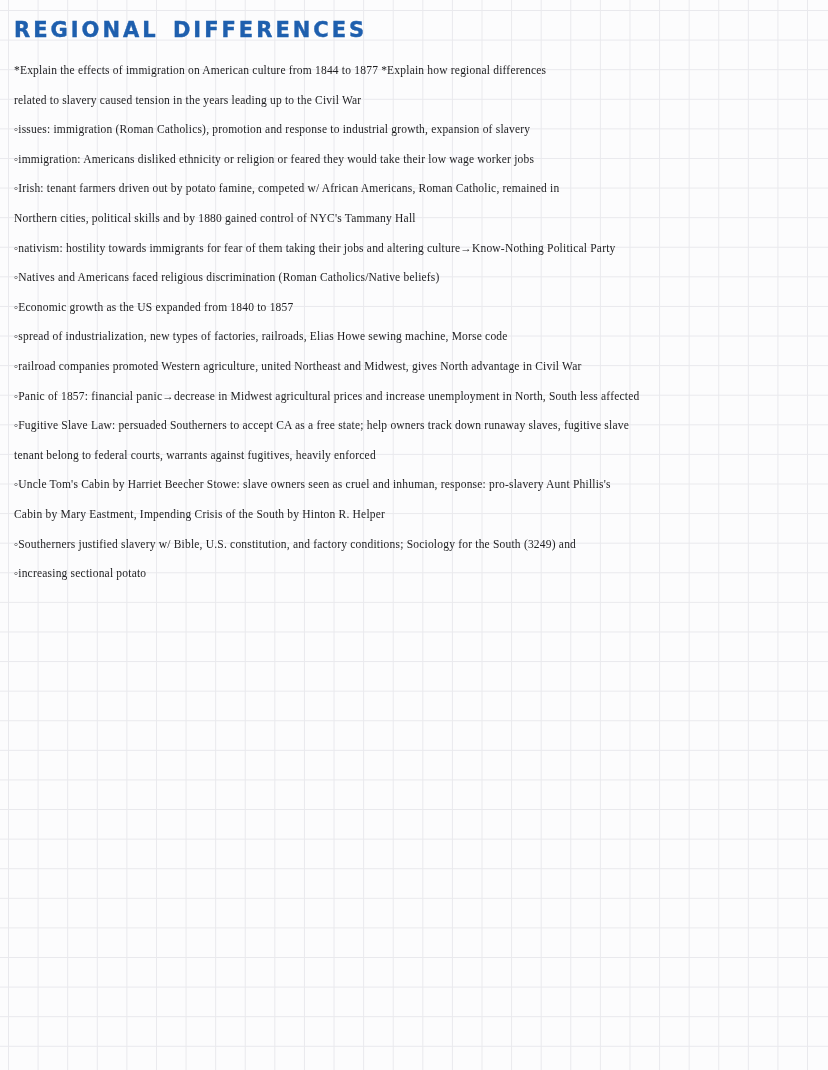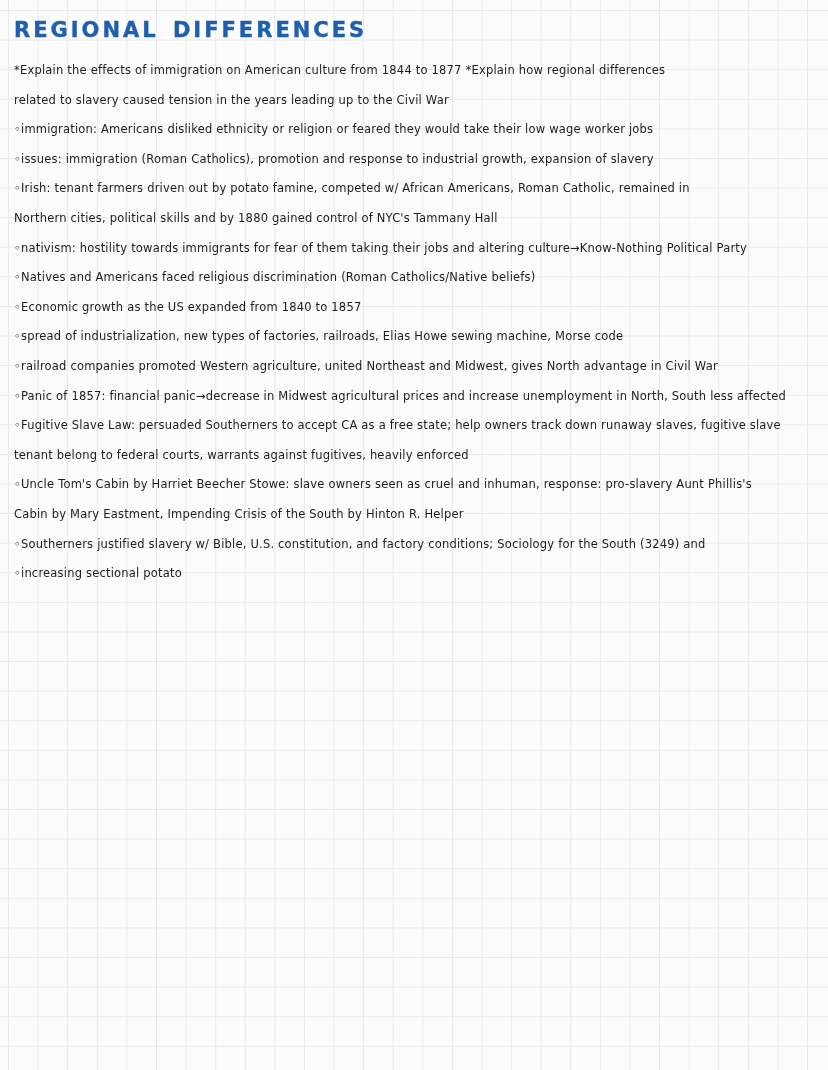--- a/index.html
+++ b/index.html
@@ -40,32 +40,33 @@
       right: 0;
     }
     .note-line {
       height: 29.6px;
       line-height: 29.6px;
       font-size: 11.5px;
       letter-spacing: 0.2px;
       color: #1d1d1f;
       white-space: nowrap;
       font-weight: 500;
+      font-family: Liberation Serif, serif;
     }
   </style>
 </head>
 <body>
 
 <div class="note-page">
   <div class="page-title">REGIONAL DIFFERENCES</div>
   <div class="notes">
     <div class="note-line">*Explain the effects of immigration on American culture from 1844 to 1877 *Explain how regional differences</div>
     <div class="note-line">related to slavery caused tension in the years leading up to the Civil War</div>
+    <div class="note-line">◦issues: immigration (Roman Catholics), promotion and response to industrial growth, expansion of slavery</div>
     <div class="note-line">◦immigration: Americans disliked ethnicity or religion or feared they would take their low wage worker jobs</div>
-    <div class="note-line">◦issues: immigration (Roman Catholics), promotion and response to industrial growth, expansion of slavery</div>
     <div class="note-line">◦Irish: tenant farmers driven out by potato famine, competed w/ African Americans, Roman Catholic, remained in</div>
     <div class="note-line">Northern cities, political skills and by 1880 gained control of NYC's Tammany Hall</div>
     <div class="note-line">◦nativism: hostility towards immigrants for fear of them taking their jobs and altering culture→Know-Nothing Political Party</div>
     <div class="note-line">◦Natives and Americans faced religious discrimination (Roman Catholics/Native beliefs)</div>
     <div class="note-line">◦Economic growth as the US expanded from 1840 to 1857</div>
     <div class="note-line">◦spread of industrialization, new types of factories, railroads, Elias Howe sewing machine, Morse code</div>
     <div class="note-line">◦railroad companies promoted Western agriculture, united Northeast and Midwest, gives North advantage in Civil War</div>
     <div class="note-line">◦Panic of 1857: financial panic→decrease in Midwest agricultural prices and increase unemployment in North, South less affected</div>
     <div class="note-line">◦Fugitive Slave Law: persuaded Southerners to accept CA as a free state; help owners track down runaway slaves, fugitive slave</div>
     <div class="note-line">tenant belong to federal courts, warrants against fugitives, heavily enforced</div>

